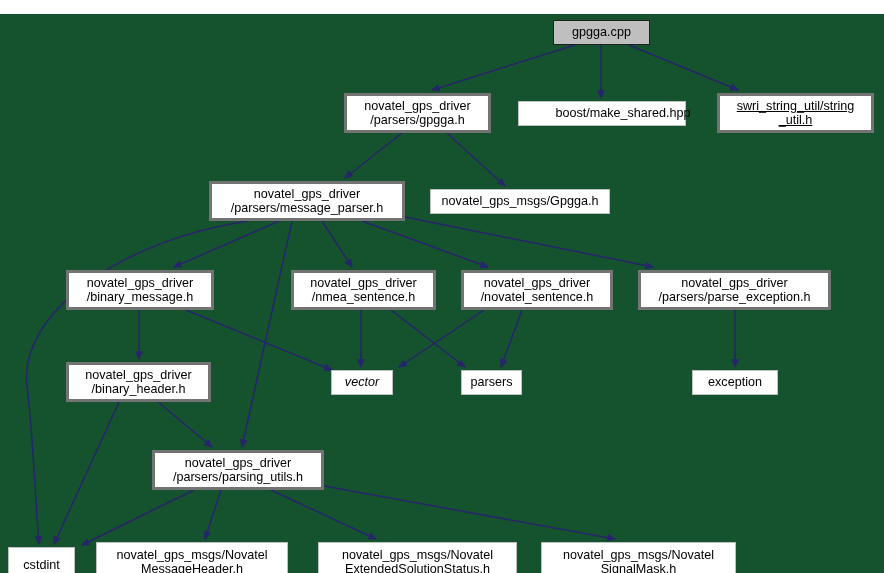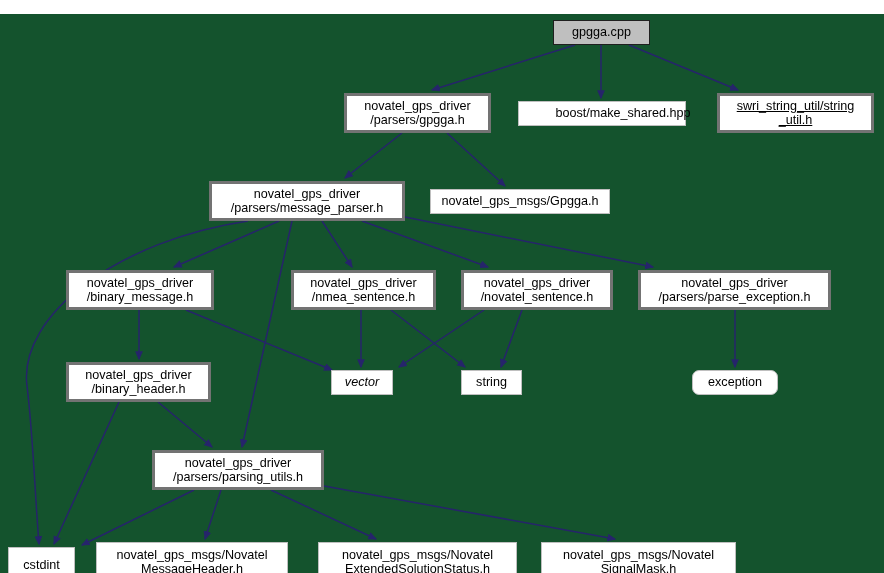--- a/index.html
+++ b/index.html
@@ -104,22 +104,22 @@
 /binary_message.h</span></div>
       <div class="node internal" style="left: 291px; top: 256px; width: 145px; height: 40px;"><span class="node-label">novatel_gps_driver
 /nmea_sentence.h</span></div>
       <div class="node internal" style="left: 461px; top: 256px; width: 152px; height: 40px;"><span class="node-label">novatel_gps_driver
 /novatel_sentence.h</span></div>
       <div class="node internal" style="left: 638px; top: 256px; width: 193px; height: 40px;"><span class="node-label">novatel_gps_driver
 /parsers/parse_exception.h</span></div>
       <div class="node internal" style="left: 66px; top: 348px; width: 145px; height: 40px;"><span class="node-label">novatel_gps_driver
 /binary_header.h</span></div>
       <div class="node leaf" style="left: 331px; top: 356px; width: 62px; height: 25px; font-style: italic;"><span class="node-label">vector</span></div>
-      <div class="node leaf" style="left: 461px; top: 356px; width: 61px; height: 25px;"><span class="node-label">string</span></div>
-      <div class="node leaf" style="left: 692px; top: 356px; width: 86px; height: 25px; border-radius: 7px;"><span class="node-label">exception</span></div>
+      <div class="node leaf" style="left: 461px; top: 356px; width: 61px; height: 25px;"><span class="node-label">parsers</span></div>
+      <div class="node leaf" style="left: 692px; top: 356px; width: 86px; height: 25px;"><span class="node-label">exception</span></div>
       <div class="node internal" style="left: 152px; top: 436px; width: 172px; height: 40px;"><span class="node-label">novatel_gps_driver
 /parsers/parsing_utils.h</span></div>
       <div class="node leaf" style="left: 8px; top: 533px; width: 67px; height: 36px;"><span class="node-label">cstdint</span></div>
       <div class="node leaf" style="left: 96px; top: 528px; width: 192px; height: 40px;"><span class="node-label">novatel_gps_msgs/Novatel
 MessageHeader.h</span></div>
       <div class="node leaf" style="left: 318px; top: 528px; width: 199px; height: 40px;"><span class="node-label">novatel_gps_msgs/Novatel
 ExtendedSolutionStatus.h</span></div>
       <div class="node leaf" style="left: 541px; top: 528px; width: 195px; height: 40px;"><span class="node-label">novatel_gps_msgs/Novatel
 SignalMask.h</span></div>
     </div>

